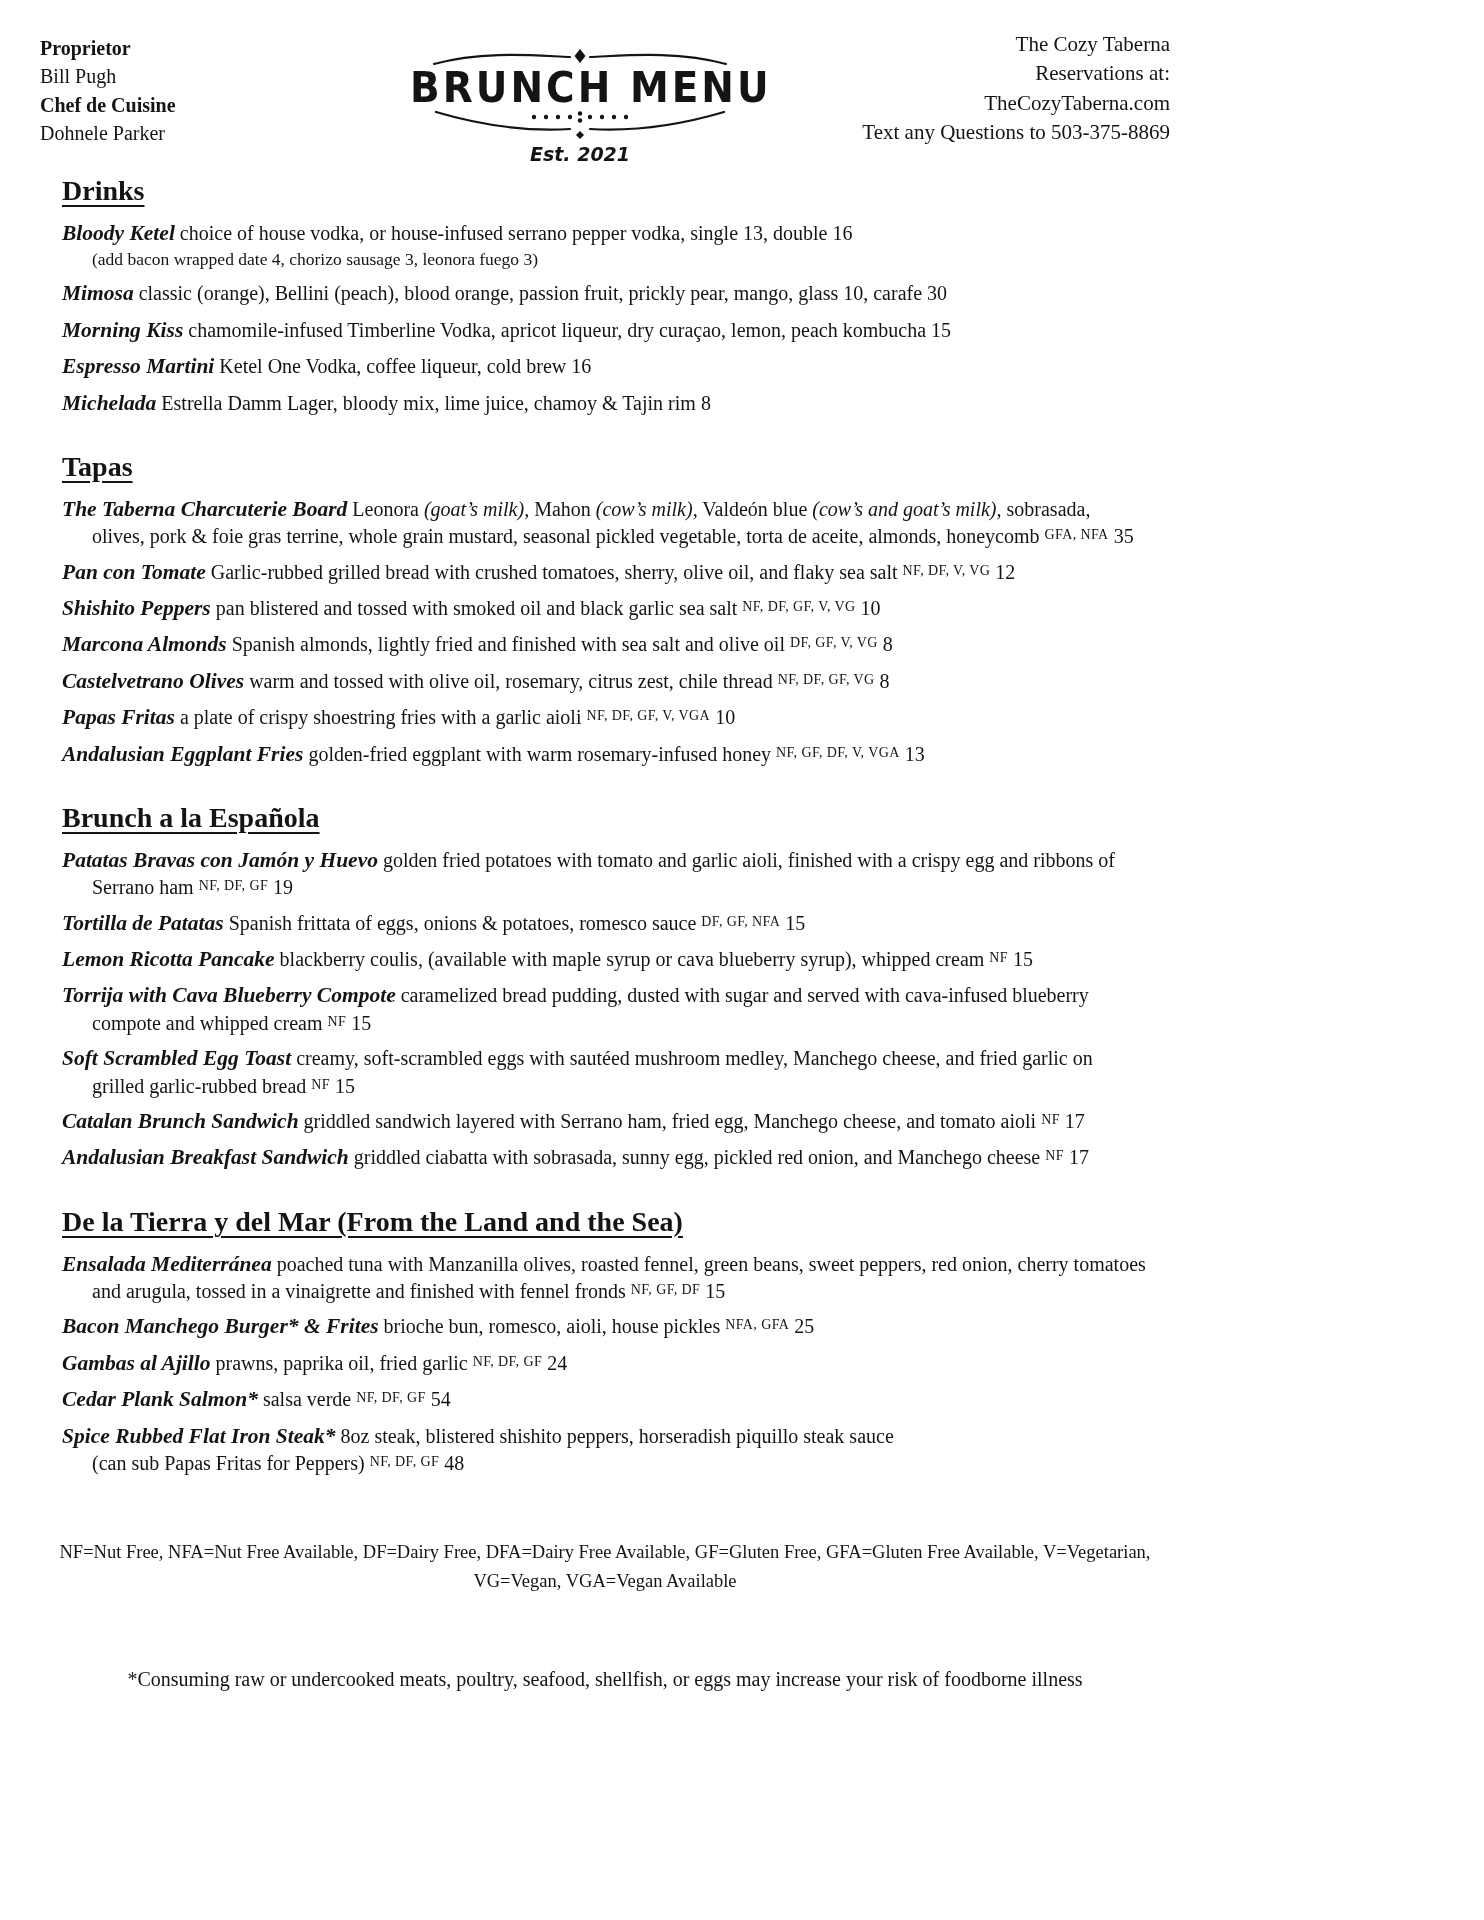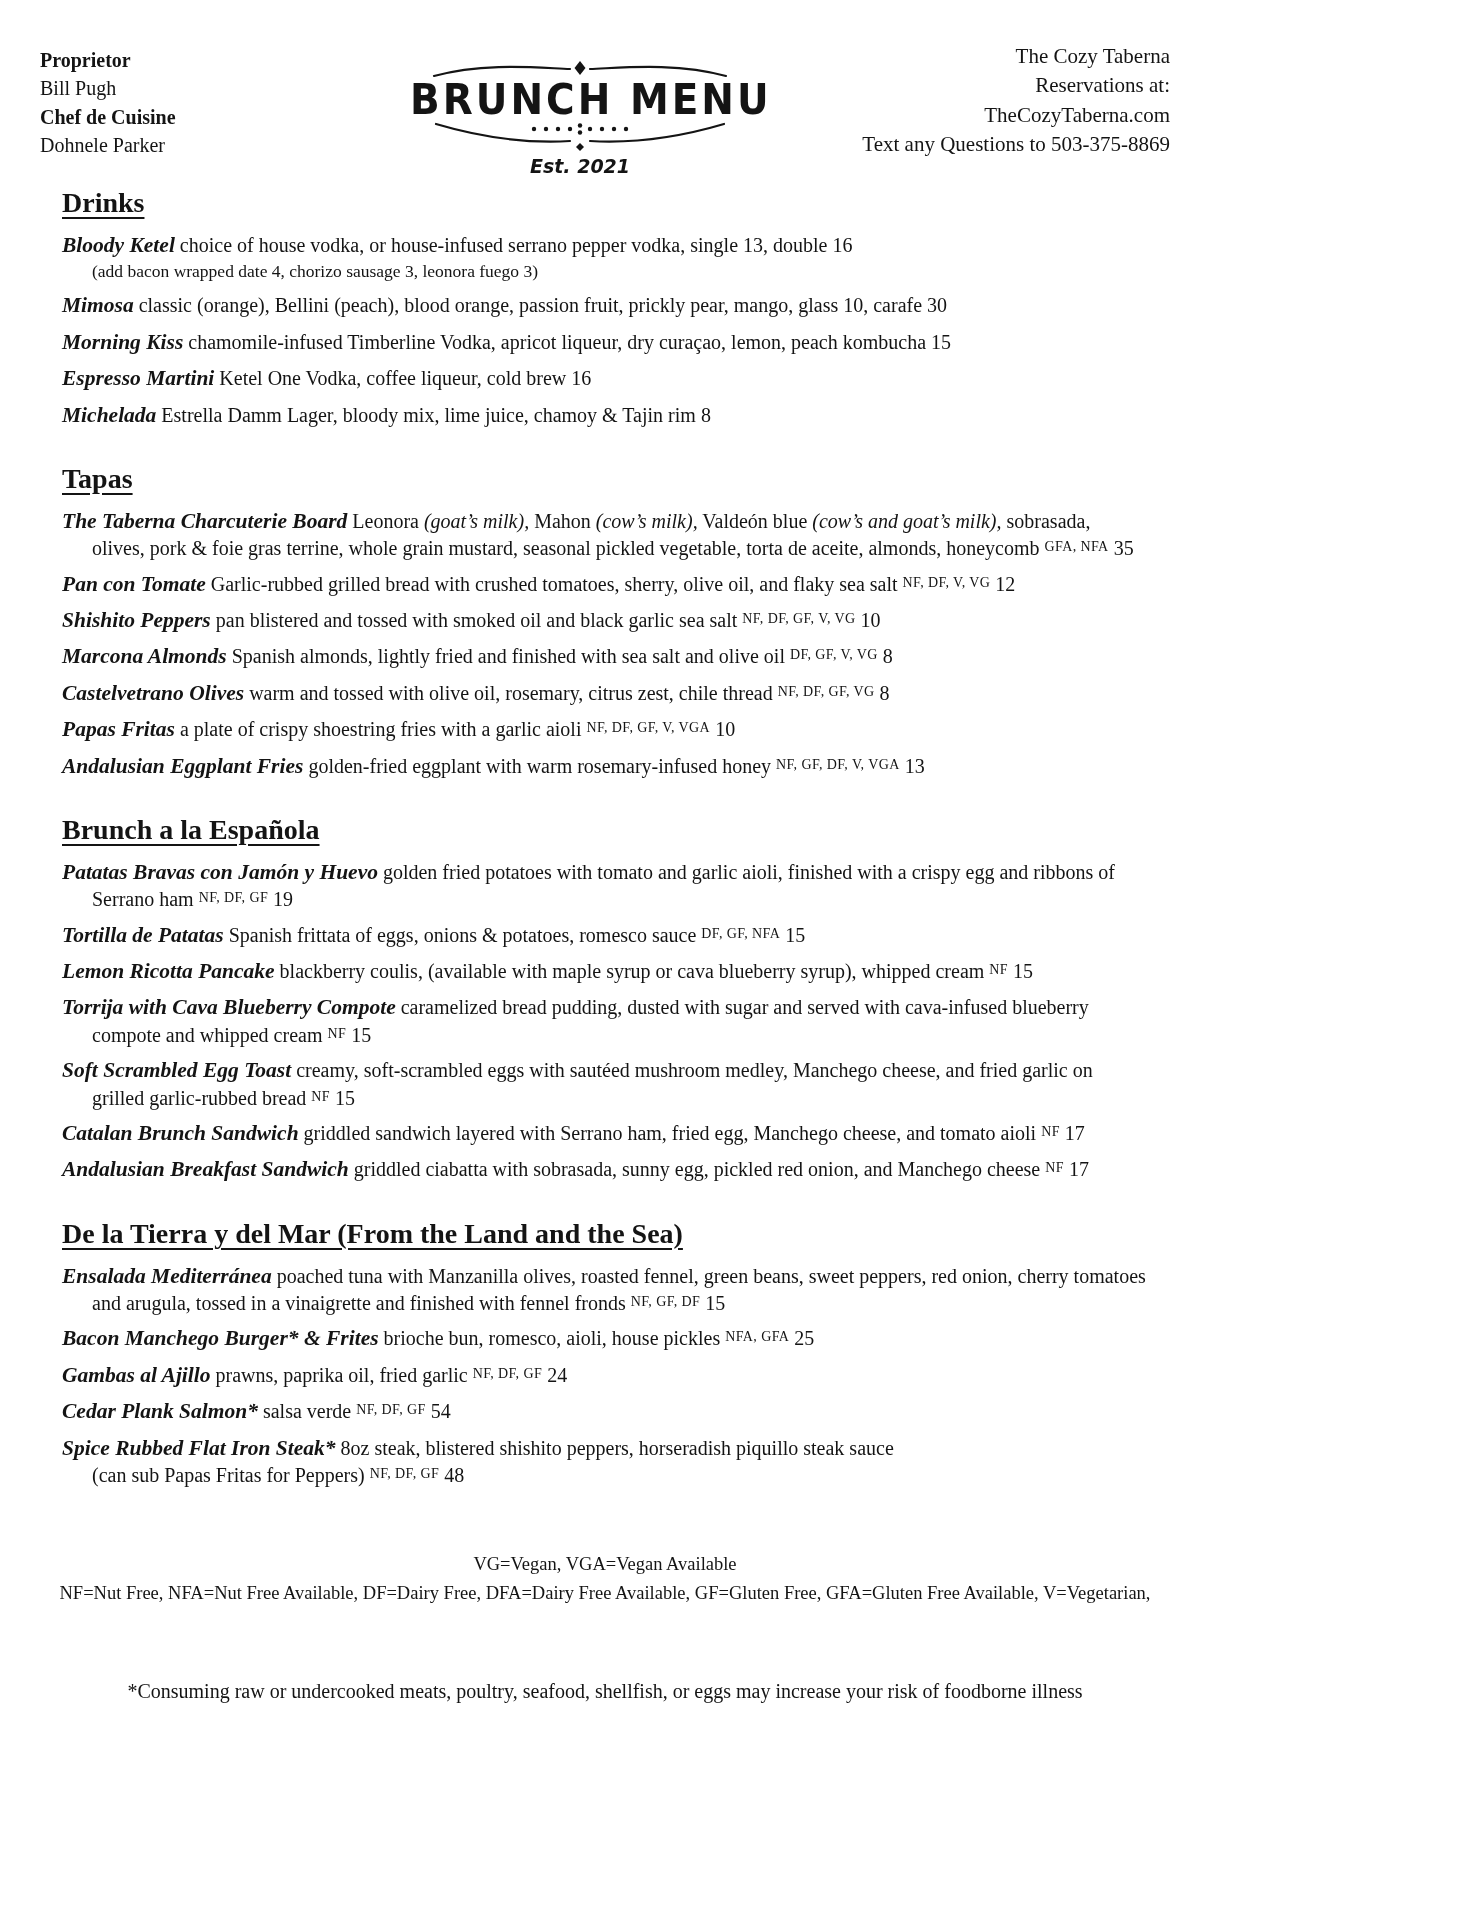--- a/index.html
+++ b/index.html
@@ -2,21 +2,21 @@
 <html><head>
 <meta charset="utf-8">
 <style>
   * { margin:0; padding:0; box-sizing:border-box; }
   html, body { background:#ffffff; }
   body {
     width:1484px; height:1920px; overflow:hidden;
     font-family:"Liberation Serif","DejaVu Serif",serif;
     color:#141414;
   }
-  .page { width:1130px; margin-left:40px; padding-top:40px; }
+  .page { width:1130px; margin-left:40px; padding-top:28px; }
 
   
   .page-header { display:flex; justify-content:space-between; align-items:flex-start; }
   .header-left { font-size:20px; line-height:1.42; padding-top:6px; width:280px; }
   .staff-label { font-weight:bold; }
   .header-right { font-size:21px; line-height:1.4; text-align:right; padding-top:2px; width:330px; }
 
   .logo { text-align:center; width:340px; padding-top:16px; }
   .flourish { display:block; margin:0 auto; }
   .logo-title {
@@ -130,19 +130,19 @@
         <div class="menu-item"><span class="item-name">Ensalada Mediterránea</span> <span class="item-desc"><span>poached tuna with Manzanilla olives, roasted fennel, green beans, sweet peppers, red onion, cherry tomatoes and arugula, tossed in a vinaigrette and finished with fennel fronds</span></span> <span class="item-tags">NF, GF, DF</span> <span class="item-price">15</span></div>
         <div class="menu-item"><span class="item-name">Bacon Manchego Burger* &amp; Frites</span> <span class="item-desc"><span>brioche bun, romesco, aioli, house pickles</span></span> <span class="item-tags">NFA, GFA</span> <span class="item-price">25</span></div>
         <div class="menu-item"><span class="item-name">Gambas al Ajillo</span> <span class="item-desc"><span>prawns, paprika oil, fried garlic</span></span> <span class="item-tags">NF, DF, GF</span> <span class="item-price">24</span></div>
         <div class="menu-item"><span class="item-name">Cedar Plank Salmon*</span> <span class="item-desc"><span>salsa verde</span></span> <span class="item-tags">NF, DF, GF</span> <span class="item-price">54</span></div>
         <div class="menu-item"><span class="item-name">Spice Rubbed Flat Iron Steak*</span> <span class="item-desc"><span>8oz steak, blistered shishito peppers, horseradish piquillo steak sauce</span></span><br><span class="item-desc">(can sub Papas Fritas for Peppers)</span> <span class="item-tags">NF, DF, GF</span> <span class="item-price">48</span></div>
       </section>
     </main>
 
   <footer>
     <div class="footer-legend">
+      <div>NF=Nut Free, NFA=Nut Free Available, DF=Dairy Free, DFA=Dairy Free Available, GF=Gluten Free, GFA=Gluten Free Available, V=Vegetarian,</div>
       <div>VG=Vegan, VGA=Vegan Available</div>
-      <div>NF=Nut Free, NFA=Nut Free Available, DF=Dairy Free, DFA=Dairy Free Available, GF=Gluten Free, GFA=Gluten Free Available, V=Vegetarian,</div>
     </div>
     <div class="disclaimer">*Consuming raw or undercooked meats, poultry, seafood, shellfish, or eggs may increase your risk of foodborne illness</div>
   </footer>
 
 </div>
 
 </body></html>

